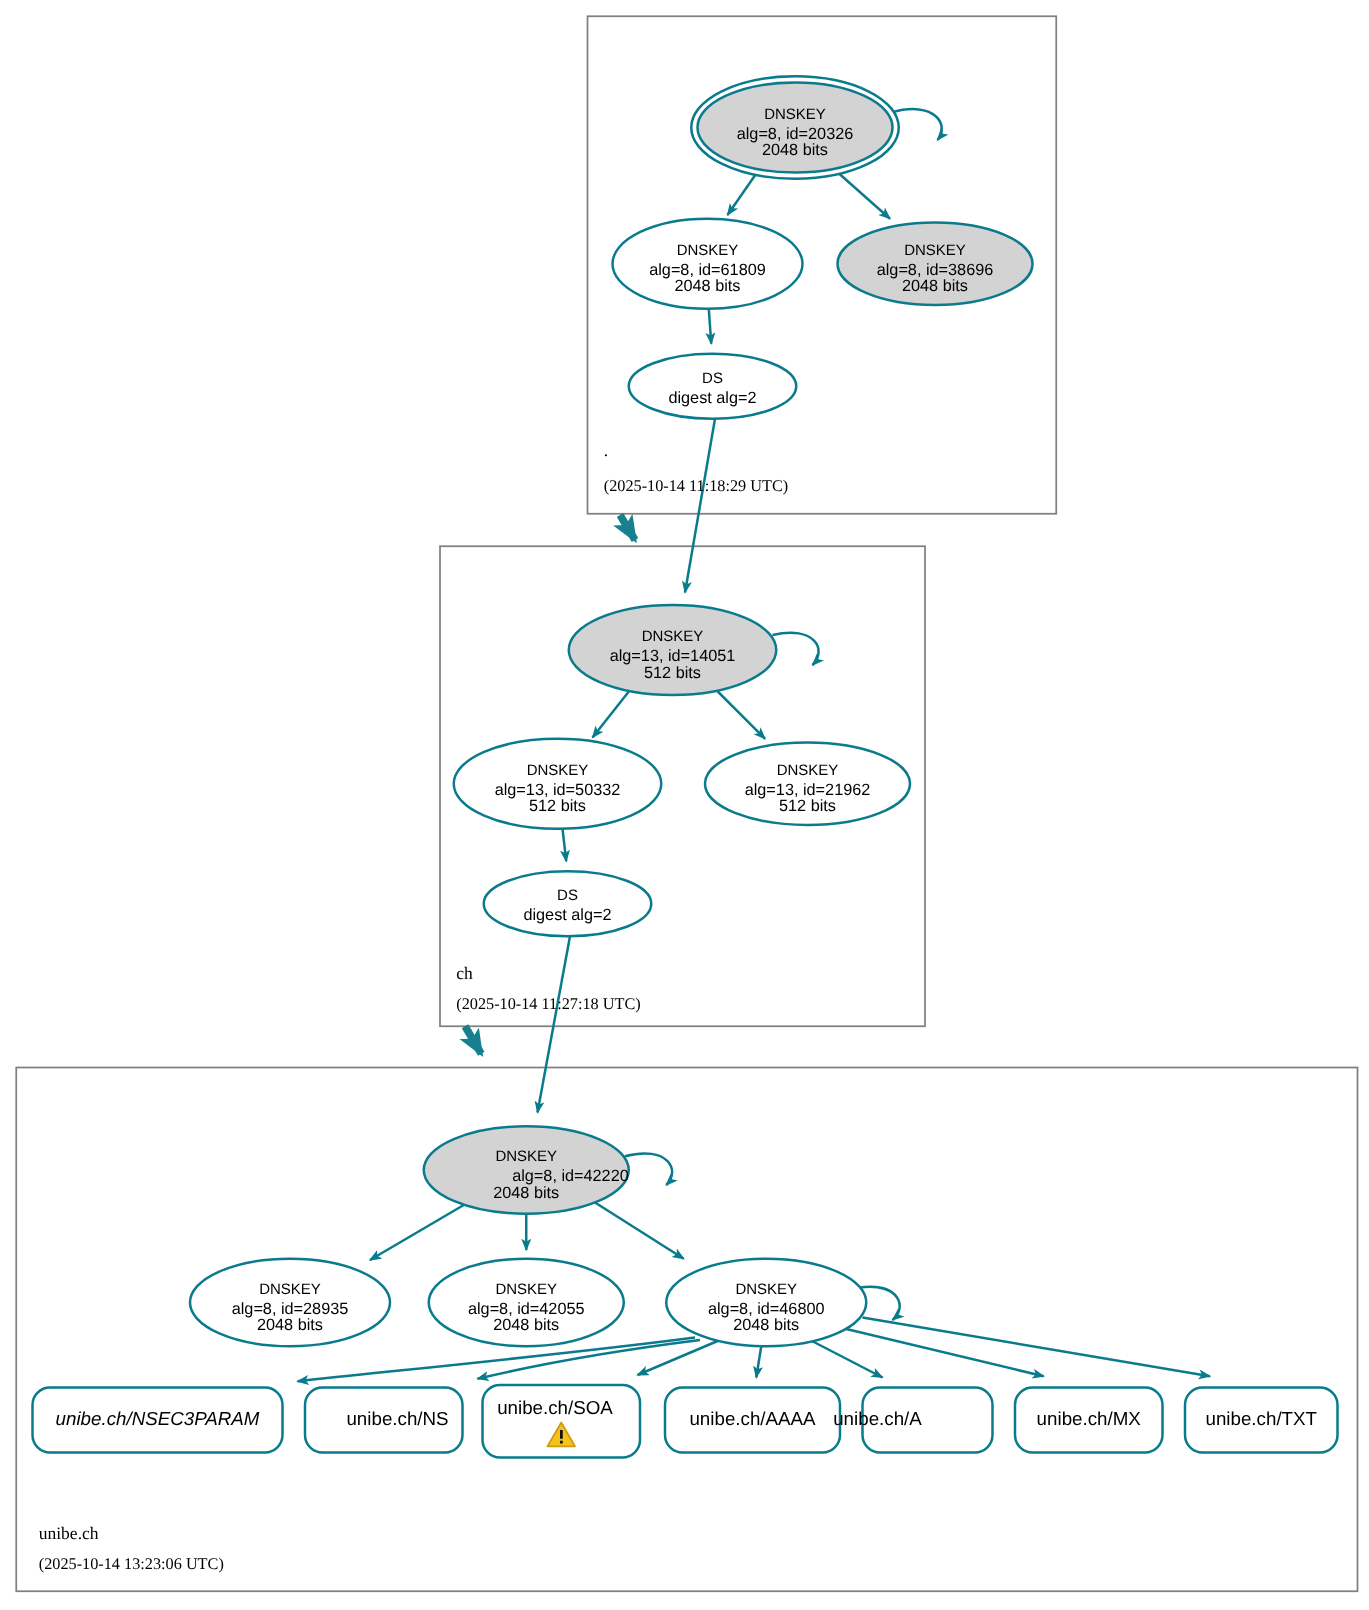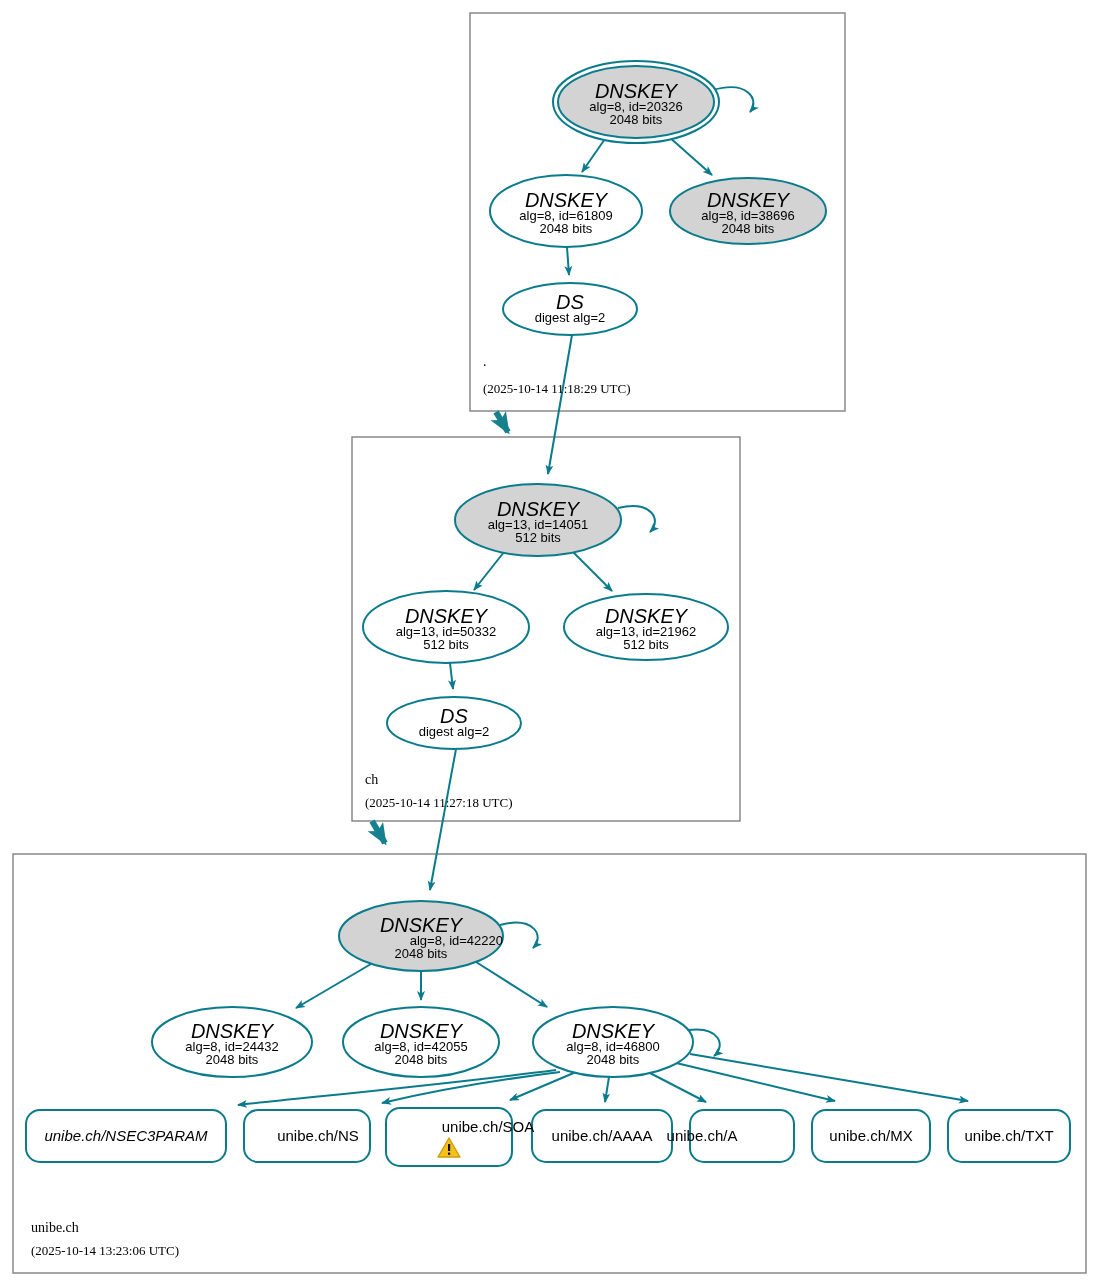--- a/index.html
+++ b/index.html
@@ -60,23 +60,22 @@
   }
   .lbl {
     position: absolute;
     text-align: center;
     color: #000000;
     pointer-events: none;
     white-space: nowrap;
   }
   .lbl-title {
     font-family: "Liberation Sans", sans-serif;
-    font-size: 20px;
+    font-size: 12px;
     line-height: 17px;
-    font-style: italic;
   }
   .lbl-sub {
     font-family: Liberation Sans, sans-serif;
     font-size: 13px;
     line-height: 14px;
   }
   .lbl-rrset {
     font-family: "Liberation Sans", sans-serif;
     font-size: 15px;
     line-height: 17px;
@@ -211,34 +210,34 @@
   <div class="lbl lbl-sub" style="left:564px; top:638px; width:164px;">512 bits</div>
 
   <div class="lbl lbl-title" style="left:387px; top:708px; width:134px;">DS</div>
   <div class="lbl lbl-sub" style="left:387px; top:725px; width:134px;">digest alg=2</div>
 
   <div class="lbl lbl-title" style="left:339px; top:917px; width:164px;">DNSKEY</div>
   <div class="lbl lbl-sub" style="left:339px; top:934px; width:164px;text-align:right;">alg=8, id=42220</div>
   <div class="lbl lbl-sub" style="left:339px; top:947px; width:164px;">2048 bits</div>
 
   <div class="lbl lbl-title" style="left:152px; top:1023px; width:160px;">DNSKEY</div>
-  <div class="lbl lbl-sub" style="left:152px; top:1040px; width:160px;">alg=8, id=24432</div>
+  <div class="lbl lbl-sub" style="left:152px; top:1040px; width:160px;">alg=8, id=28935</div>
   <div class="lbl lbl-sub" style="left:152px; top:1053px; width:160px;">2048 bits</div>
 
   <div class="lbl lbl-title" style="left:343px; top:1023px; width:156px;">DNSKEY</div>
   <div class="lbl lbl-sub" style="left:343px; top:1040px; width:156px;">alg=8, id=42055</div>
   <div class="lbl lbl-sub" style="left:343px; top:1053px; width:156px;">2048 bits</div>
 
   <div class="lbl lbl-title" style="left:533px; top:1023px; width:160px;">DNSKEY</div>
   <div class="lbl lbl-sub" style="left:533px; top:1040px; width:160px;">alg=8, id=46800</div>
   <div class="lbl lbl-sub" style="left:533px; top:1053px; width:160px;">2048 bits</div>
 
   <div class="lbl lbl-rrset" style="left:26px;  top:1127px; width:200px;font-style:italic;">unibe.ch/NSEC3PARAM</div>
   <div class="lbl lbl-rrset" style="left:244px; top:1127px; width:148px;">unibe.ch/NS</div>
-  <div class="lbl lbl-rrset" style="left:386px; top:1118px; width:116px;padding-left:44px;">unibe.ch/SOA</div>
+  <div class="lbl lbl-rrset" style="left:386px; top:1118px; width:116px;">unibe.ch/SOA</div>
   <div class="lbl lbl-rrset" style="left:532px; top:1127px; width:140px;">unibe.ch/AAAA</div>
   <div class="lbl lbl-rrset" style="left:650px; top:1127px; width:104px;">unibe.ch/A</div>
   <div class="lbl lbl-rrset" style="left:812px; top:1127px; width:118px;">unibe.ch/MX</div>
   <div class="lbl lbl-rrset" style="left:948px; top:1127px; width:122px;">unibe.ch/TXT</div>
 
   <div class="zone-name" style="left:483px; top:354px;">.</div>
   <div class="zone-time" style="left:483px; top:381px;">(2025-10-14 11:18:29 UTC)</div>
 
   <div class="zone-name" style="left:365px; top:772px;">ch</div>
   <div class="zone-time" style="left:365px; top:795px;">(2025-10-14 11:27:18 UTC)</div>

